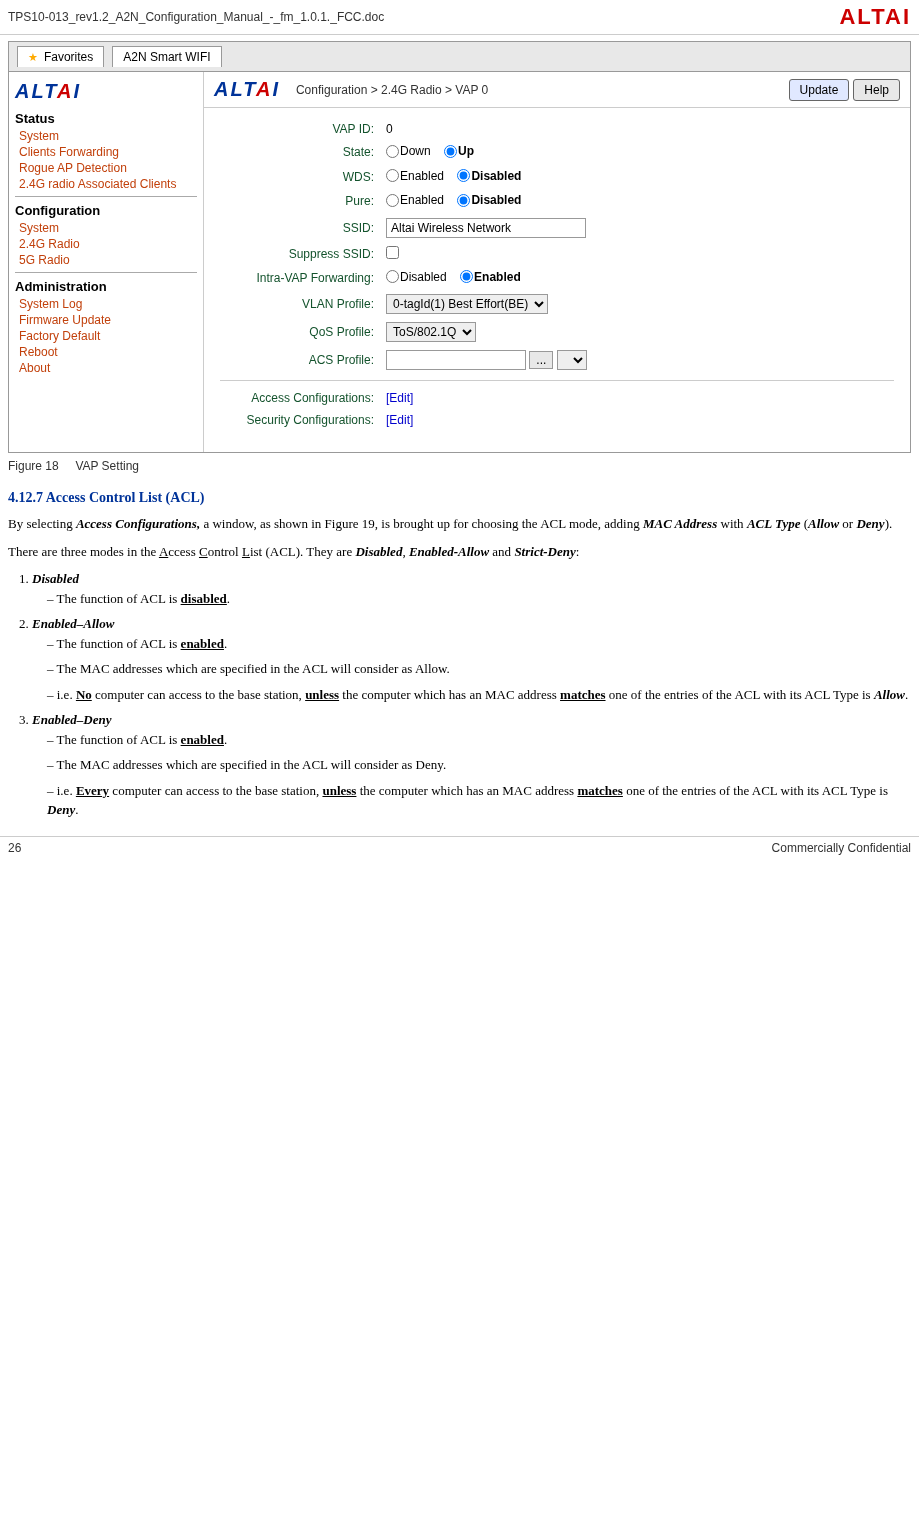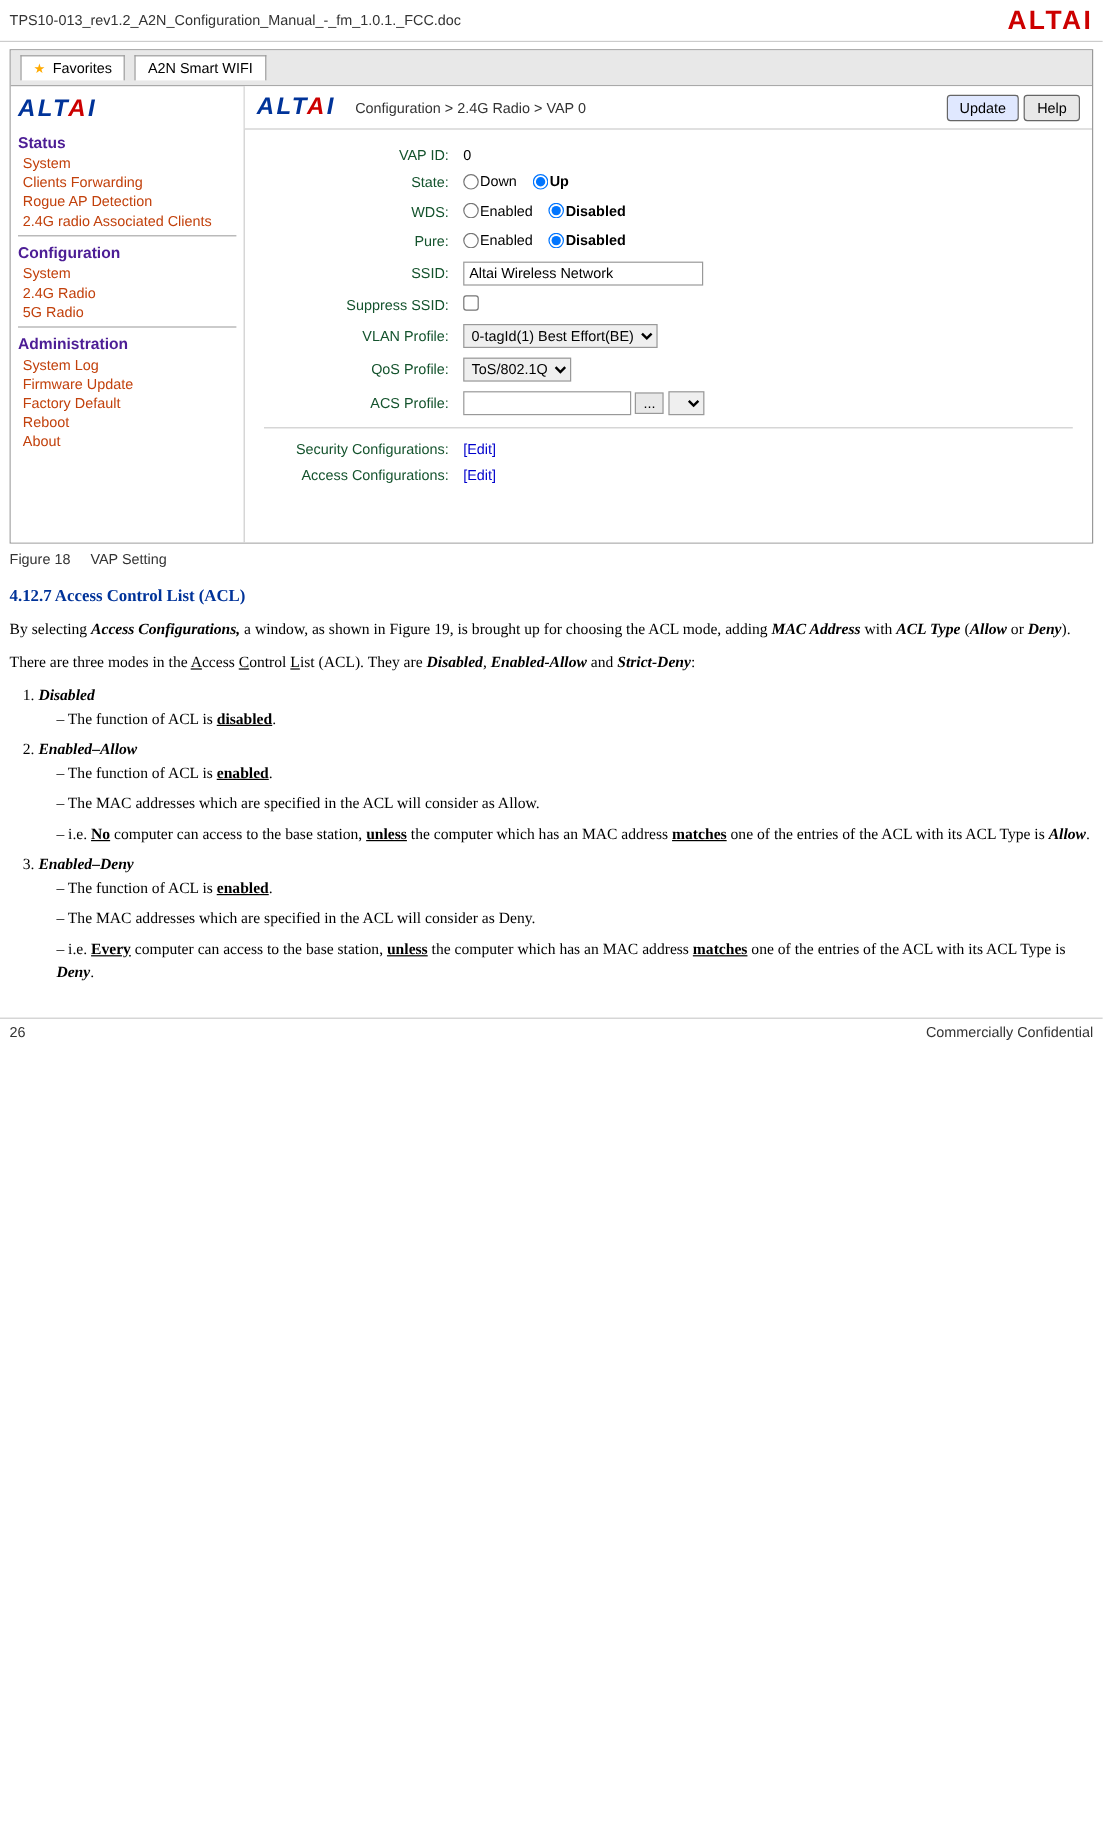--- a/index.html
+++ b/index.html
@@ -69,21 +69,21 @@
     }
 
     
     .sidebar {
       width: 195px;
       border-right: 1px solid #ccc;
       padding: 8px 6px;
       font-size: 12px;
     }
     .sidebar-section-title {
-      color: #4c1d95;
+      color: #000000;
       font-weight: bold;
       font-size: 13px;
       margin-bottom: 2px;
       margin-top: 6px;
     }
     .sidebar-item {
       color: #c2410c;
       cursor: pointer;
       padding: 1px 0 1px 4px;
       font-size: 12px;
@@ -250,21 +250,21 @@
     .bold-italic { font-weight: bold; font-style: italic; }
 
     
     .doc-footer {
       display: flex;
       justify-content: space-between;
       padding: 4px 8px;
       border-top: 1px solid #ccc;
       font-size: 12px;
       color: #333;
-      margin-top: 28px;
+      margin-top: 16px;
     }
   </style>
 </head>
 <body>
 
 <div class="doc-header">
   <span class="doc-header-title">TPS10-013_rev1.2_A2N_Configuration_Manual_-_fm_1.0.1._FCC.doc</span>
   <div class="altai-logo">
     <span>ALT</span><span style="color:#cc0000;">A</span><span>I</span>
   </div>
@@ -389,20 +389,34 @@
               </td>
             </tr>
 
             <tr>
               <td class="label-cell">Suppress SSID:</td>
               <td class="value-cell">
                 <input type="checkbox" class="suppress-checkbox" style="">
               </td>
             </tr>
 
+            <tr>
+              <td class="label-cell">Intra-VAP Forwarding:</td>
+              <td class="value-cell">
+                <span class="radio-option">
+                  <input type="radio" name="intra" style="">
+                  <span>Disabled</span>
+                </span>
+                &nbsp;&nbsp;
+                <span class="radio-option">
+                  <input type="radio" name="intra" checked="" style="">
+                  <span class="bold-option">Enabled</span>
+                </span>
+              </td>
+            </tr>
 
             <tr>
               <td class="label-cell">VLAN Profile:</td>
               <td class="value-cell">
                 <select class="select-box">
                   <option>0-tagId(1) Best Effort(BE)</option>
                 </select>
               </td>
             </tr>
 
@@ -426,27 +440,27 @@
               </td>
             </tr>
           </tbody>
         </table>
 
         <hr class="section-divider-line">
 
         <table class="config-table">
           <tbody>
             <tr>
+              <td class="label-cell">Access Configurations:</td>
+              <td class="value-cell">
+                <a class="edit-link">[Edit]</a>
+              </td>
+            </tr>
+            <tr>
               <td class="label-cell">Security Configurations:</td>
-              <td class="value-cell">
-                <a class="edit-link">[Edit]</a>
-              </td>
-            </tr>
-            <tr>
-              <td class="label-cell">Access Configurations:</td>
               <td class="value-cell">
                 <a class="edit-link">[Edit]</a>
               </td>
             </tr>
           </tbody>
         </table>
       </div>
     </div>
   </div>
 </div>

